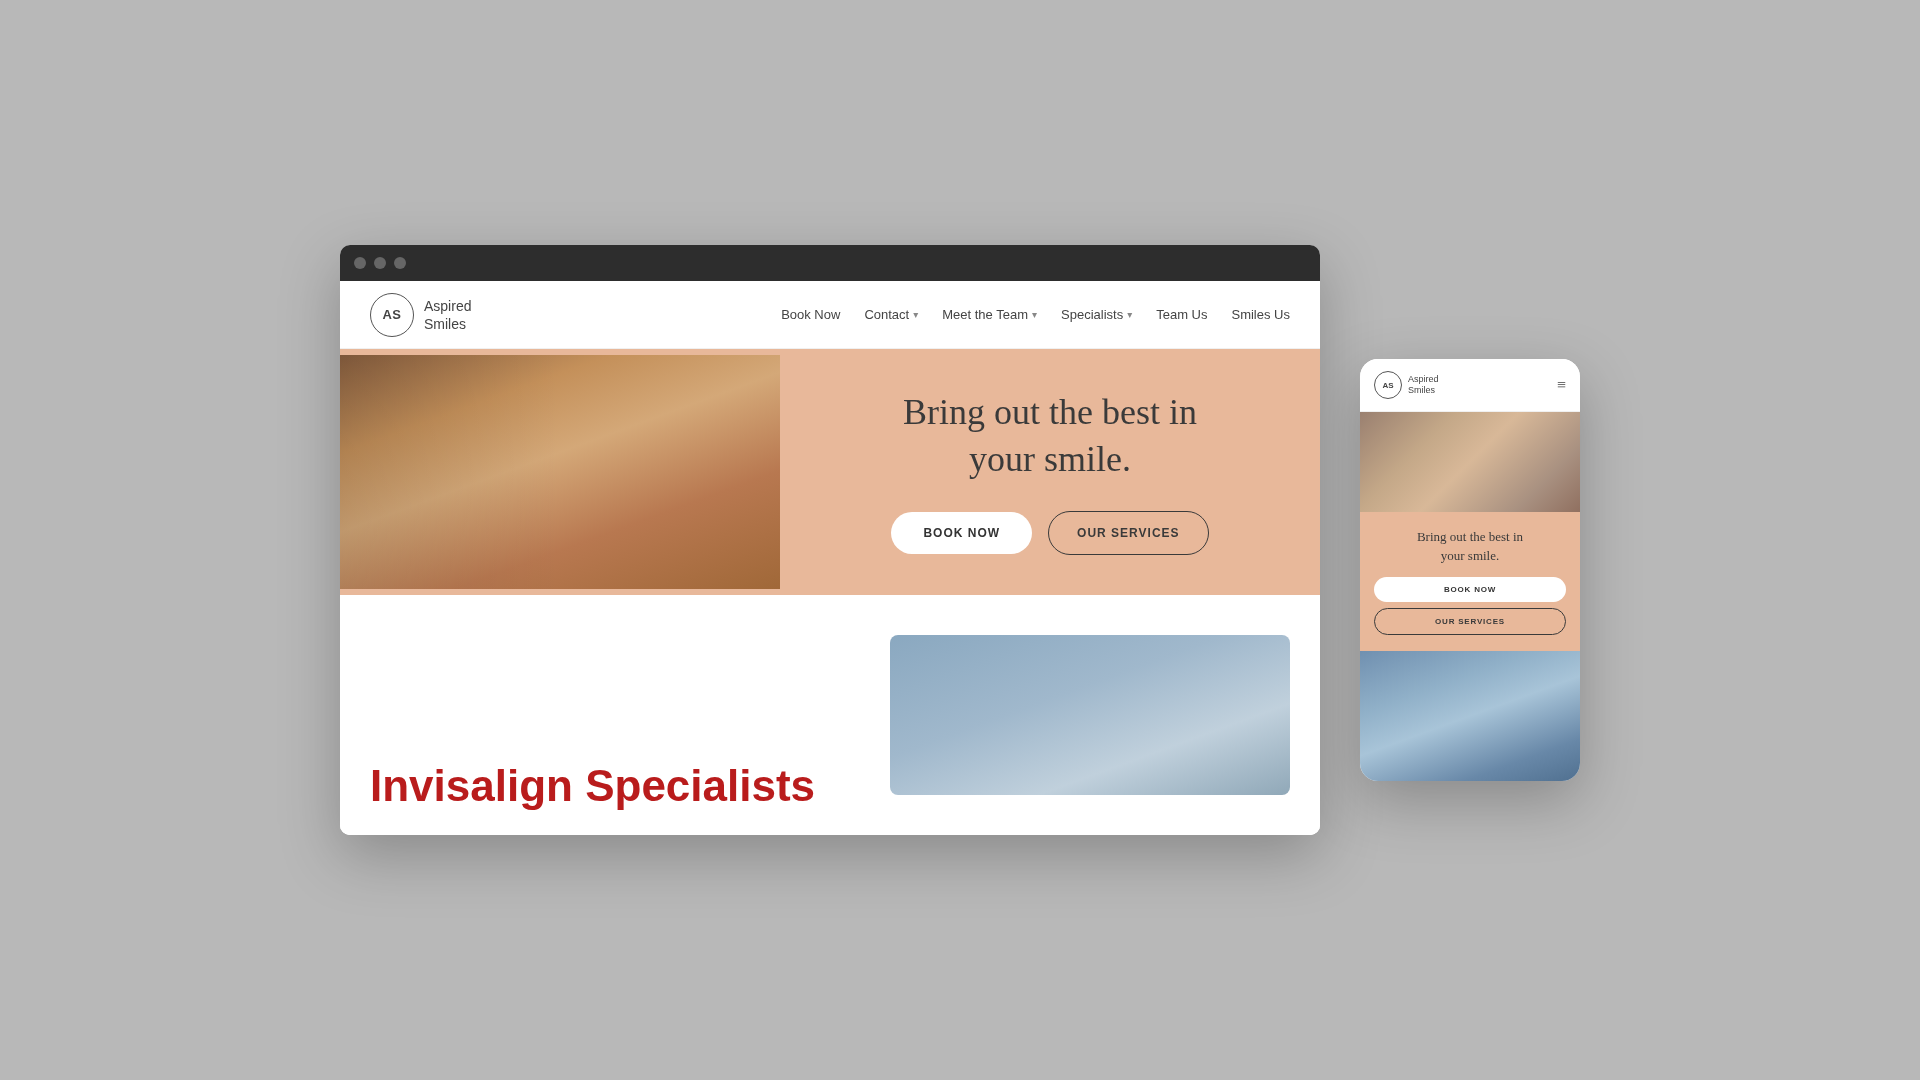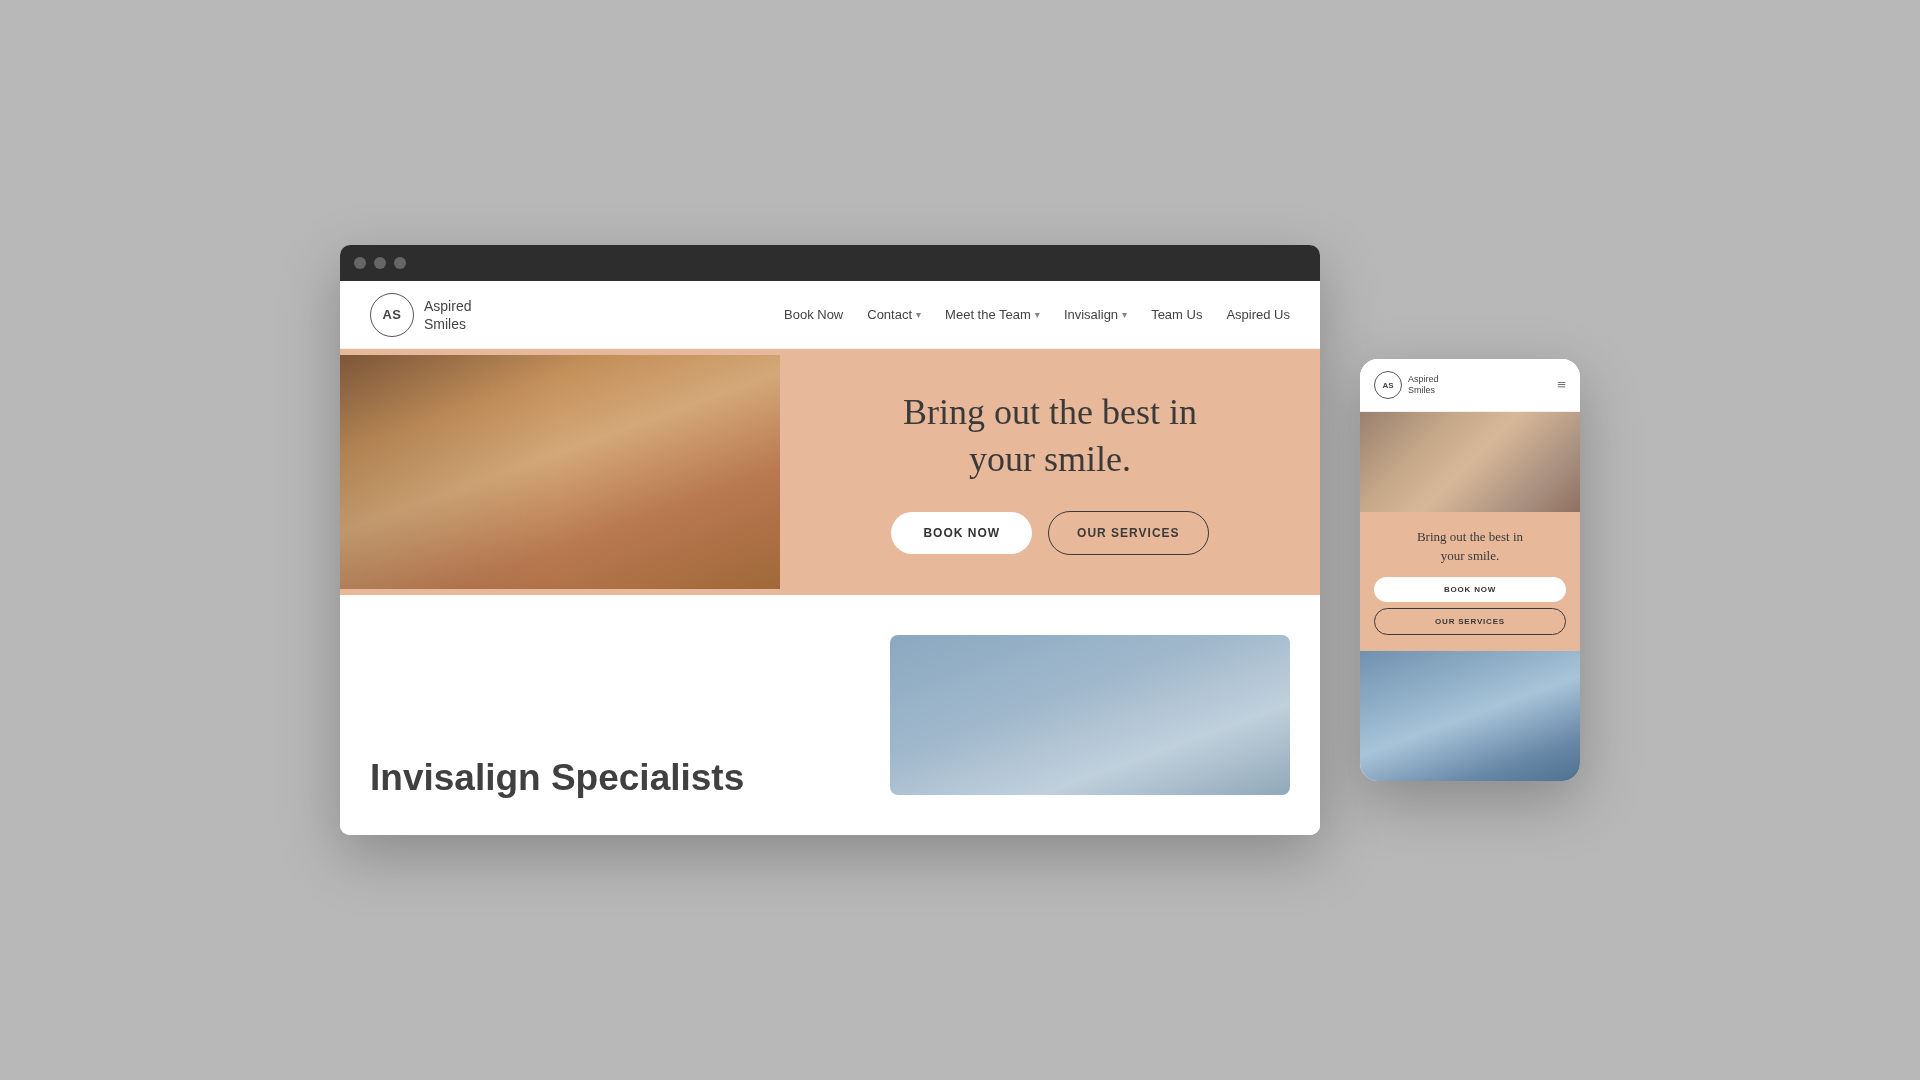--- a/index.html
+++ b/index.html
@@ -205,26 +205,26 @@
       background: #fff;
       padding: 40px 30px;
       min-height: 200px;
       position: relative;
       display: flex;
       align-items: flex-end;
       gap: 40px;
     }
 
     .section-title {
-      font-size: 37px;
-      color: #404040;
+      font-size: 44px;
+      color: #b91c1c;
       font-weight: 700;
       font-family: sans-serif;
       position: absolute;
-      bottom: 36px;
+      bottom: 24px;
       left: 30px;
     }
 
     .section-image {
       width: 400px;
       height: 160px;
       margin-left: auto;
       border-radius: 8px;
       overflow: hidden;
       background: linear-gradient(160deg, #8aa8c0 0%, #a0b8cc 40%, #c0d0dc 70%, #90a8b8 100%);
@@ -386,29 +386,29 @@
             </a>
           </li>
           <li>
             <a href="#">
               <span>Meet the Team</span>
               <span class="nav-chevron">▾</span>
             </a>
           </li>
           <li>
             <a href="#">
-              <span>Invisalign</span>
+              <span>Specialists</span>
               <span class="nav-chevron">▾</span>
             </a>
           </li>
           <li>
             <a href="#">Team Us</a>
           </li>
           <li>
-            <a href="#">Aspired Us</a>
+            <a href="#">Smiles Us</a>
           </li>
         </ul>
       </nav>
 
       <div class="hero">
         <div class="hero-image">
           <div class="woman-silhouette"></div>
         </div>
         <div class="hero-text-area">
           <h1 class="hero-heading">

